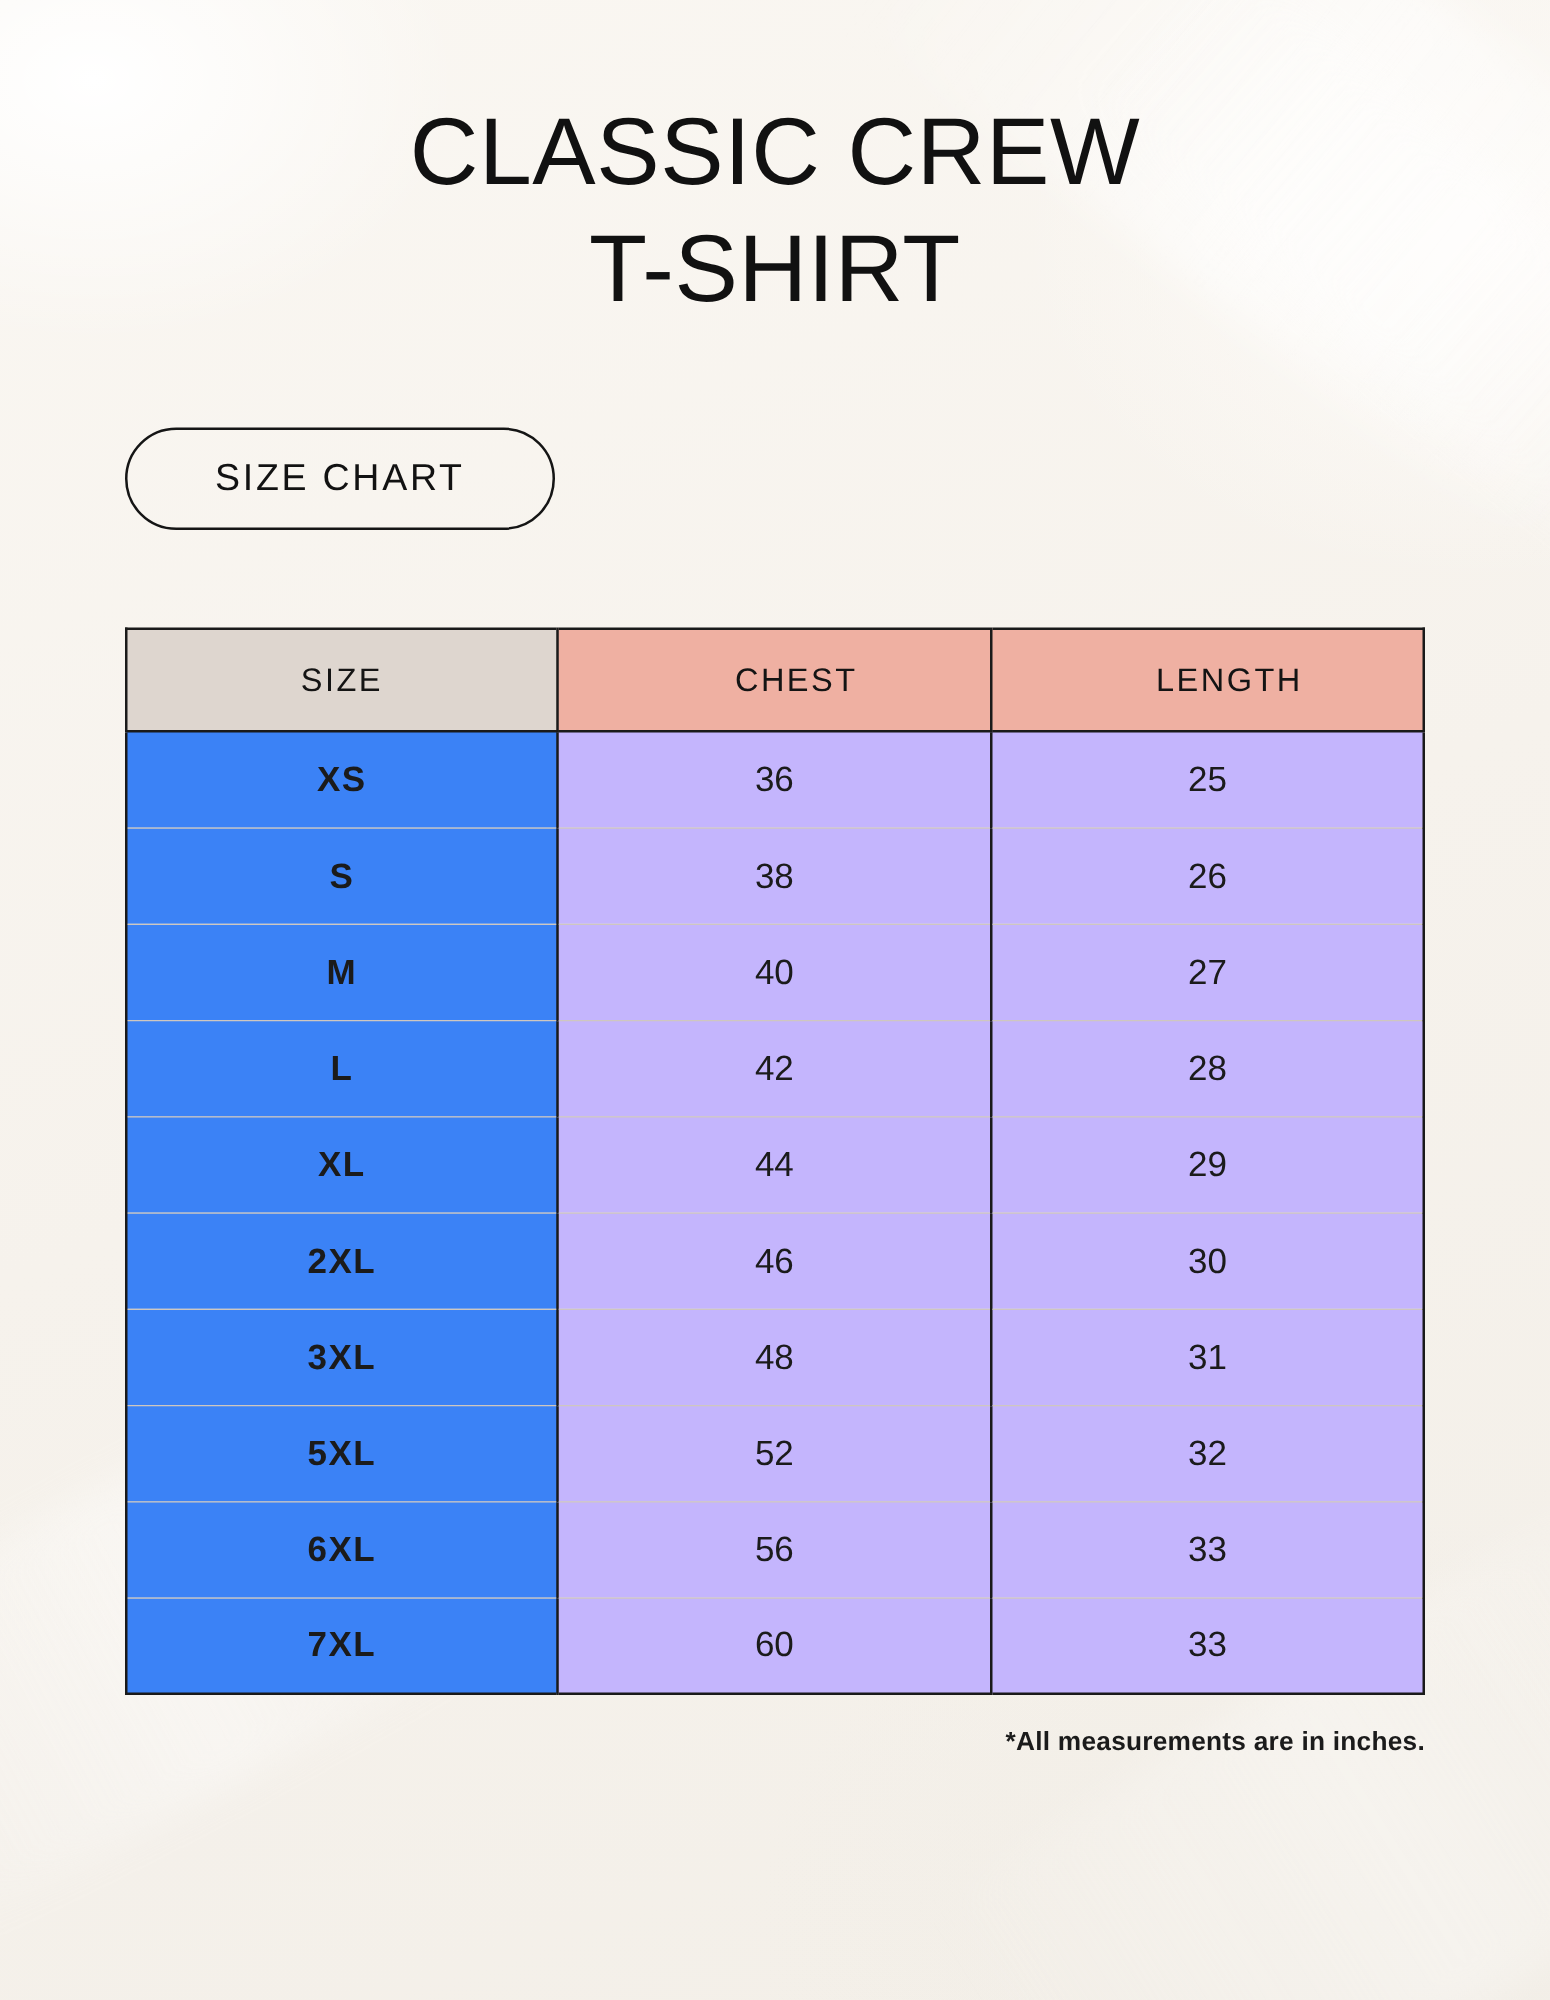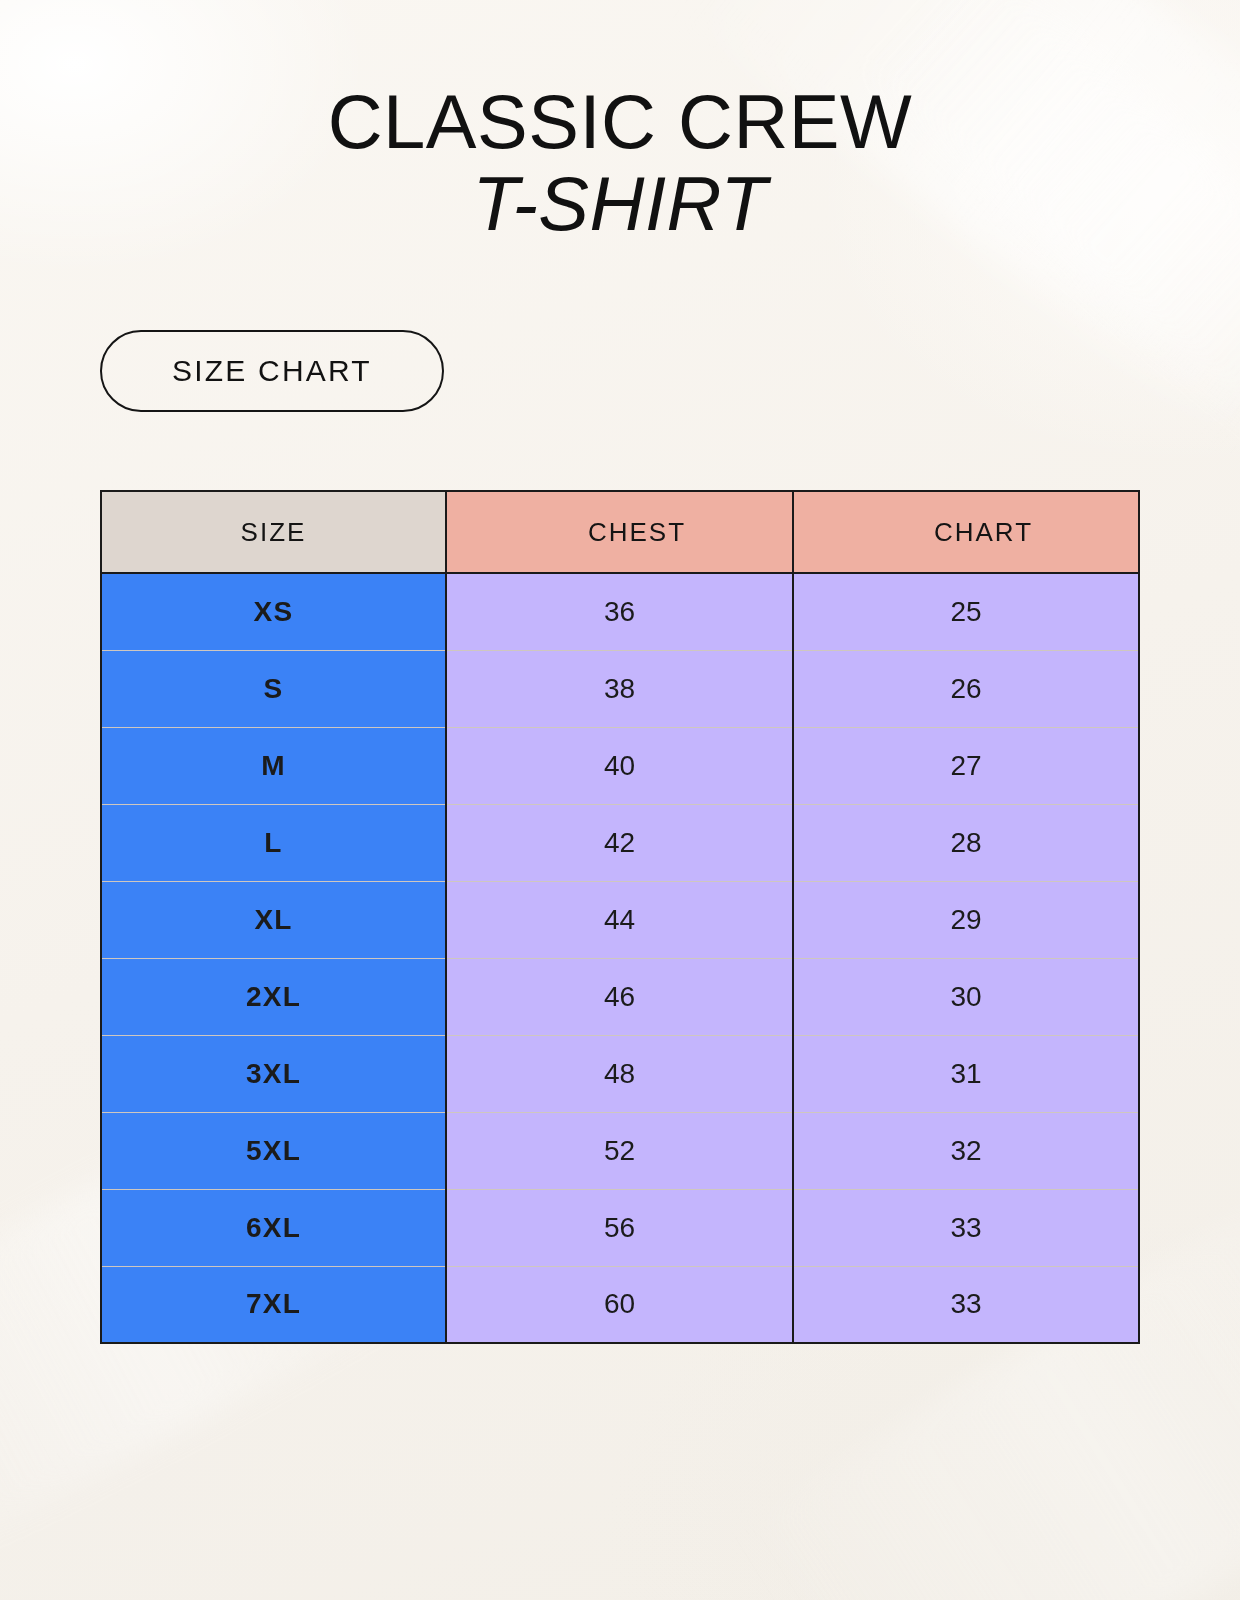--- a/index.html
+++ b/index.html
@@ -44,21 +44,21 @@
   .title {
     margin: 0;
     padding-top: 84px;
     text-align: center;
     font-size: 76px;
     line-height: 1.0;
     letter-spacing: 0.5px;
     font-weight: 400;
     color: #111111;
   }
-  .title .line2 { display: block; margin-top: 6px; font-style: italic; }
+  .title .line2 { display: block; margin-top: 18px; }
 
   .pill-wrap {
     display: flex;
     justify-content: flex-start;
     margin-top: 88px;
   }
   .pill {
     border: 2px solid #151515;
     border-radius: 60px;
     padding: 22px 70px;
@@ -148,21 +148,21 @@
     <table>
       <colgroup>
         <col class="c-size">
         <col class="c-chest">
         <col class="c-length">
       </colgroup>
       <thead>
         <tr>
           <th class="h-size">SIZE</th>
           <th class="h-chest">CHEST</th>
-          <th class="h-length">CHART</th>
+          <th class="h-length">LENGTH</th>
         </tr>
       </thead>
       <tbody>
         <tr>
           <td class="col-size">XS</td>
           <td class="col-val">36</td>
           <td class="col-val">25</td>
         </tr>
         <tr>
           <td class="col-size">S</td>
@@ -205,15 +205,16 @@
           <td class="col-val">33</td>
         </tr>
         <tr>
           <td class="col-size">7XL</td>
           <td class="col-val">60</td>
           <td class="col-val">33</td>
         </tr>
       </tbody>
     </table>
 
+    <div class="footnote">*All measurements are in inches.</div>
   </div>
 
 </div>
 
 </body></html>

